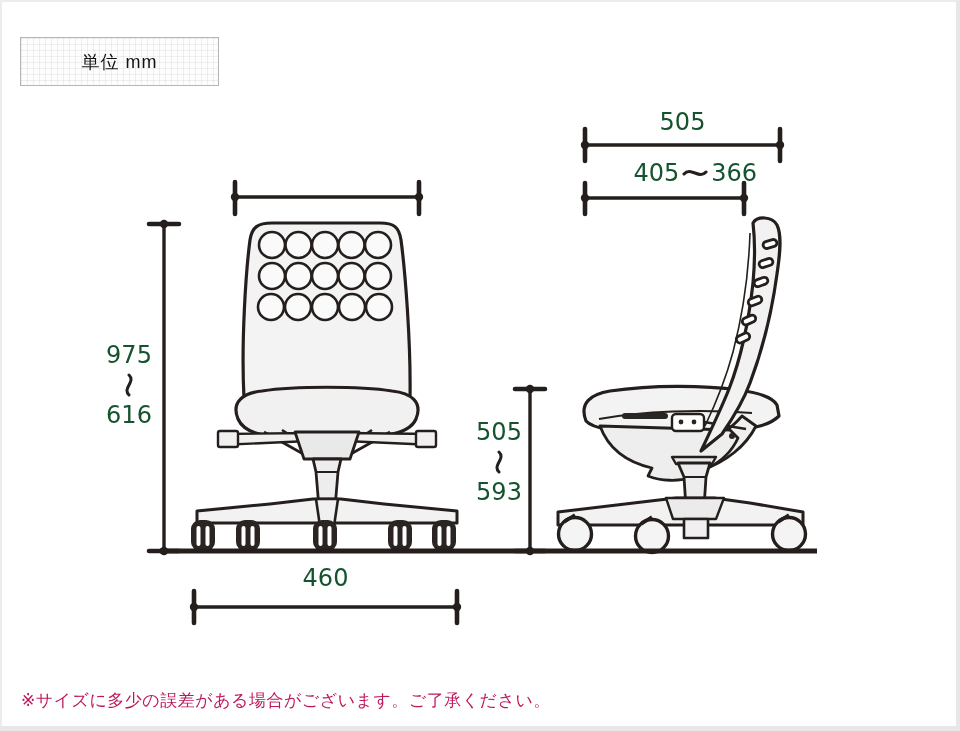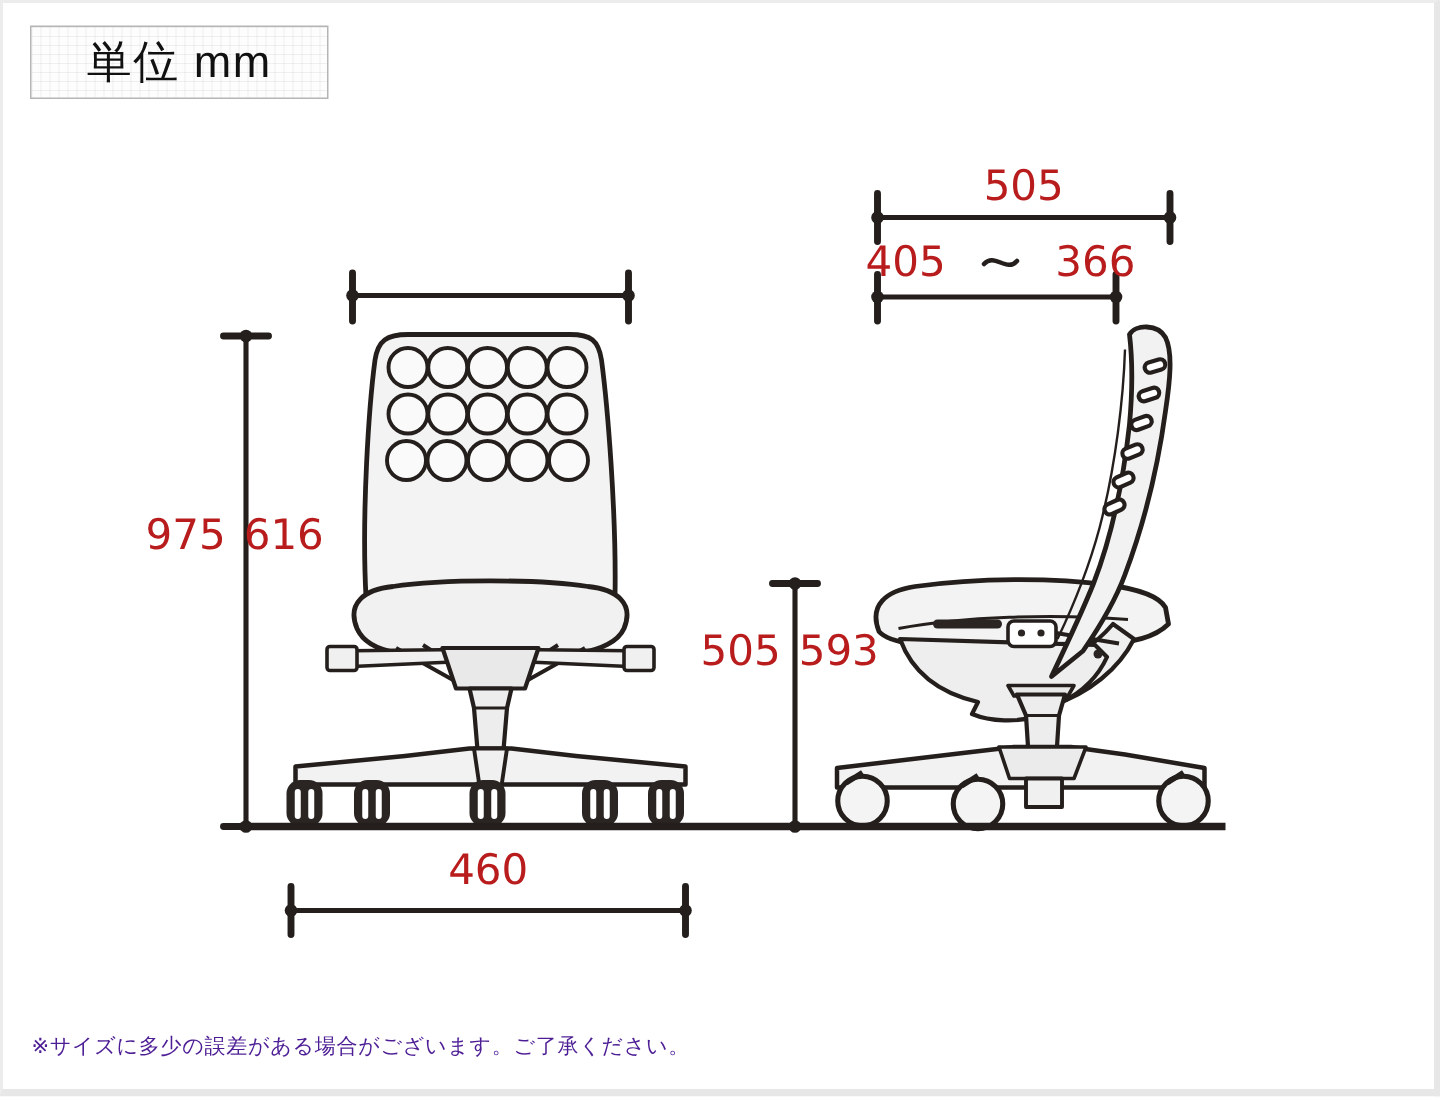--- a/index.html
+++ b/index.html
@@ -3,39 +3,39 @@
 <meta charset="utf-8">
 <style>
   html,body{margin:0;padding:0;background:#fff;}
   .stage{
     position:relative;width:960px;height:731px;background:#ffffff;
     border:2px solid #ececec;border-right:4px solid #e7e7e7;border-bottom:5px solid #e7e7e7;
     box-sizing:border-box;overflow:hidden;
     font-family:"Liberation Sans","DejaVu Sans",sans-serif;color:#1a1a1a;
   }
   .unit-box{
-    position:absolute;left:18px;top:15px;width:197px;height:47px;
+    position:absolute;left:18px;top:35px;width:197px;height:47px;
     border:1px solid #b5b5b5;background-color:#fdfdfd;
     background-image:
       linear-gradient(rgba(0,0,0,0.055) 1px, transparent 1px),
       linear-gradient(90deg, rgba(0,0,0,0.055) 1px, transparent 1px);
     background-size:6px 6px;
     display:flex;align-items:center;justify-content:center;
-    font-size:30px;letter-spacing:1px;color:#111;
+    font-size:18px;letter-spacing:1px;color:#111;
   }
   .diagram-svg{position:absolute;left:0;top:0;}
   .dim-label{
     position:absolute;font-family:"DejaVu Sans","Liberation Sans",sans-serif;
-    font-size:28px;line-height:1;color:#b91c1c;text-align:center;white-space:nowrap;
-  }
-  .dim-label.row{display:flex;align-items:center;justify-content:space-between;gap:3px;}
-  .dim-label.stack{display:flex;flex-direction:row;align-items:center;gap:6px;}
+    font-size:24px;line-height:1;color:#14532d;text-align:center;white-space:nowrap;
+  }
+  .dim-label.row{display:flex;align-items:center;justify-content:flex-end;gap:3px;}
+  .dim-label.stack{display:flex;flex-direction:column;align-items:center;gap:6px;}
   .wave-h,.wave-v{display:block;}
   .note{
-    position:absolute;left:19px;top:687px;font-size:14px;color:#4c1d95;
+    position:absolute;left:19px;top:687px;font-size:17px;color:#be185d;
     letter-spacing:0.5px;white-space:nowrap;
   }
 </style>
 </head>
 <body>
 
 <div class="stage">
 
   <div class="unit-box">
     <span>単位 mm</span>

